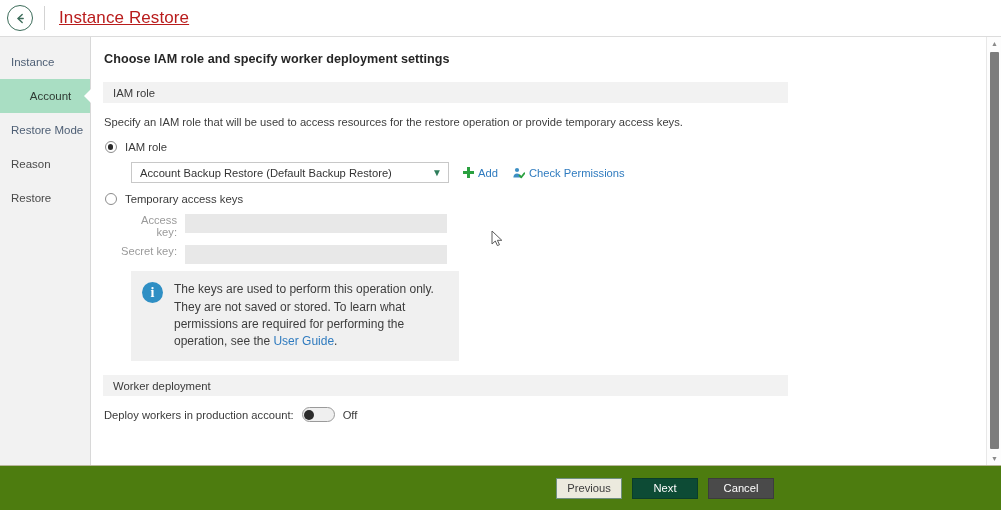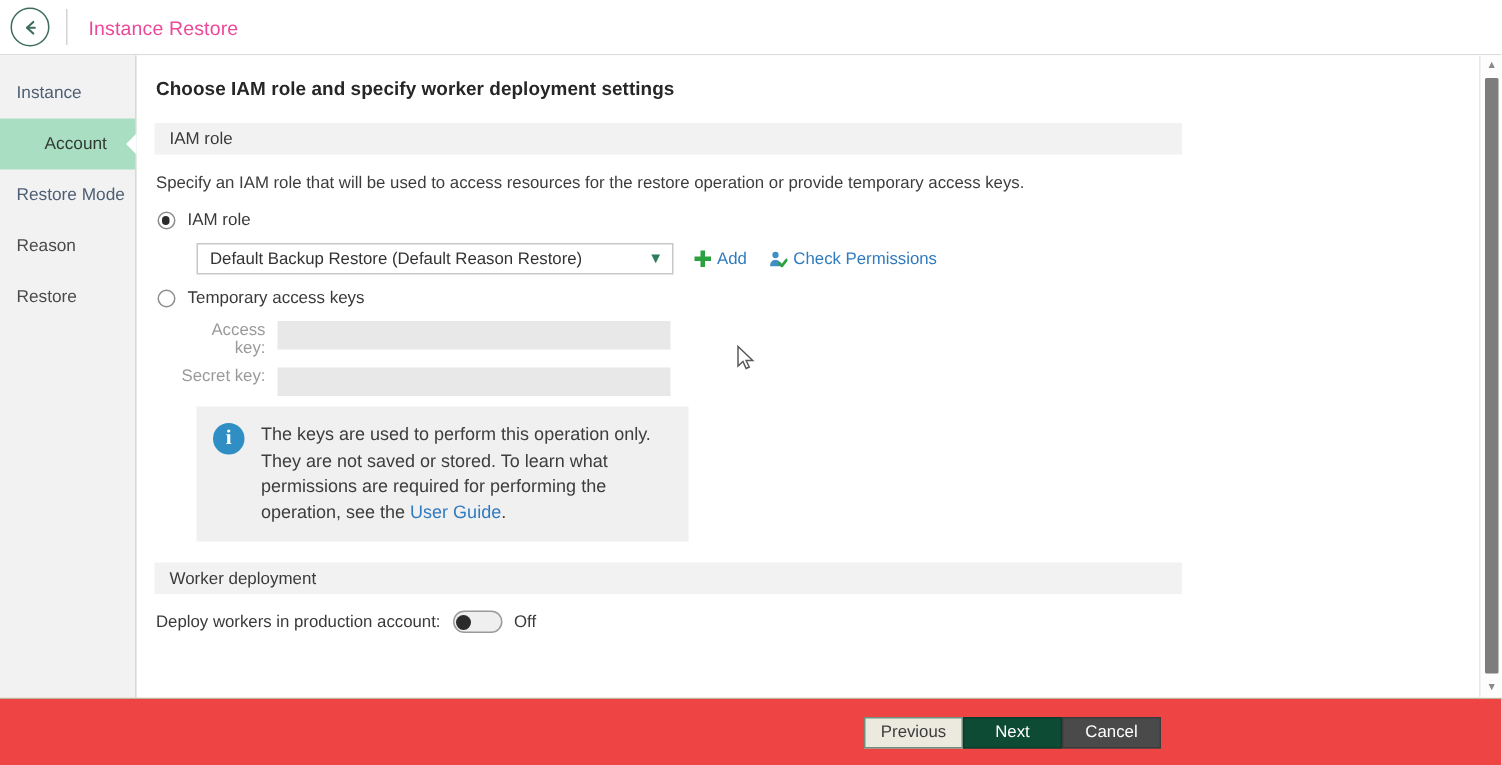--- a/index.html
+++ b/index.html
@@ -39,23 +39,24 @@
     background: #ffffff;
     flex: 0 0 auto;
   }
   .back-btn svg { display:block; }
   .title-sep {
     width: 1px; height: 24px;
     background: #d3d3d3;
     margin: 0 14px 0 11px;
   }
   .app-title {
-    font-size: 13px;
-    color: #ec4899;
+    font-size: 17px;
+    color: #b91c1c;
     letter-spacing: .1px;
+    text-decoration: underline;
   }
 
   
   .body-area {
     flex: 1 1 auto;
     display: flex;
     min-height: 0;
     position: relative;
     background: #ffffff;
   }
@@ -314,26 +315,27 @@
     bottom: 16px;
     background: #7d7d7d;
     border-radius: 1px;
     cursor: pointer;
   }
 
   
   .footer {
     height: 45px;
     min-height: 45px;
-    background: #ef4444;
+    background: #4d7c0f;
     border-top: 1px solid #b9b79b;
     display: flex;
     align-items: center;
     justify-content: flex-end;
     padding-right: 227px;
+    gap: 10px;
   }
   .btn {
     height: 21px;
     min-width: 66px;
     padding: 0 10px;
     font-size: 11.2px;
     font-family: "Liberation Sans", sans-serif;
     display: flex; align-items: center; justify-content: center;
     cursor: pointer;
     border: 1px solid transparent;
@@ -409,21 +411,21 @@
 
         <p class="para">Specify an IAM role that will be used to access resources for the restore operation or provide temporary access keys.</p>
 
         <div class="radio-row">
           <span class="radio checked"></span>
           <span>IAM role</span>
         </div>
 
         <div class="field-row">
           <div class="dropdown">
-            <span>Default Backup Restore (Default Reason Restore)</span>
+            <span>Account Backup Restore (Default Backup Restore)</span>
             <span class="chev">▼</span>
           </div>
           <div class="link-action">
             <span class="ico-plus"></span>
             <span>Add</span>
           </div>
           <div class="link-action">
             <svg width="13" height="12" viewBox="0 0 13 12">
               <circle cx="5" cy="3" r="2.1" fill="#3d8fc4"></circle>
               <path d="M1.4 10.5 C1.4 7.6 3 6.4 5 6.4 C7 6.4 8.6 7.6 8.6 10.5 Z" fill="#3d8fc4"></path>

